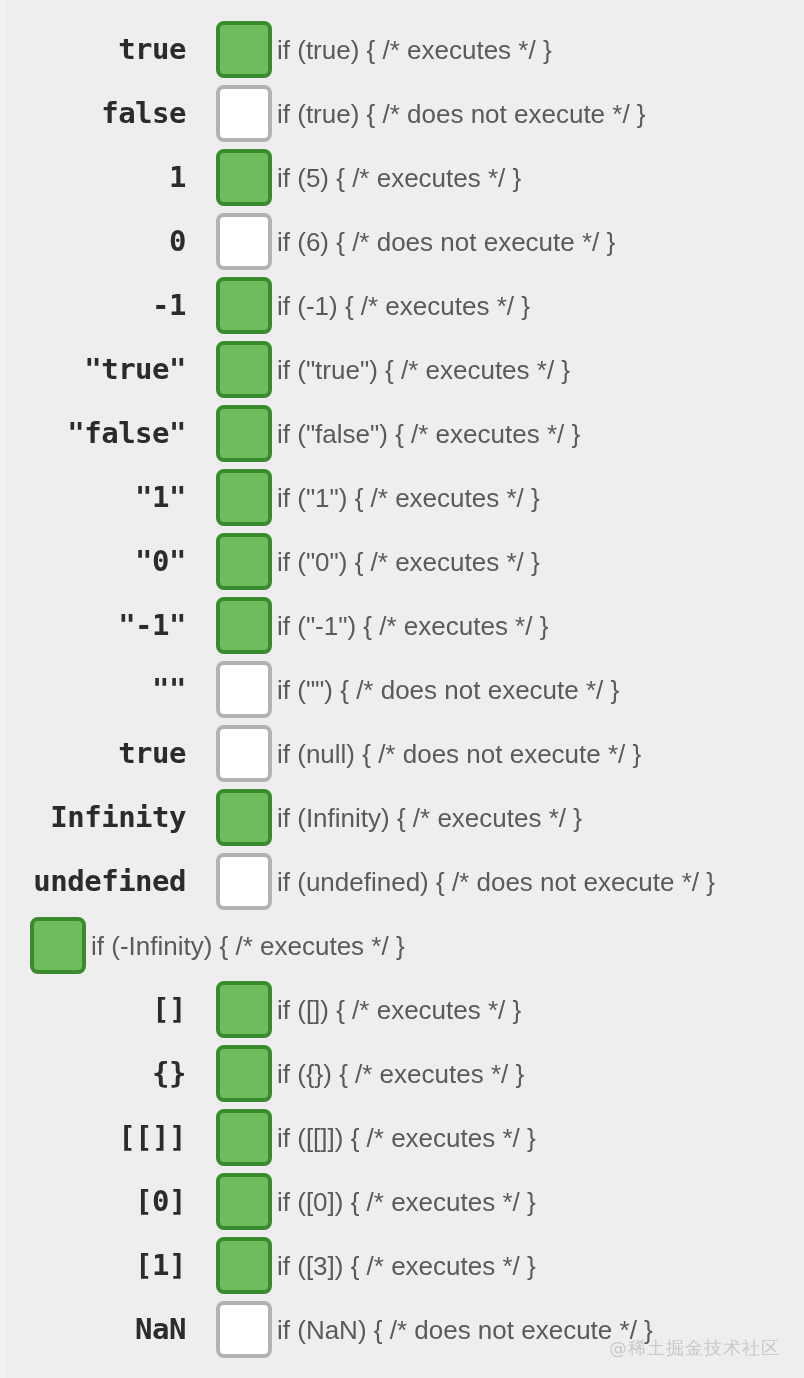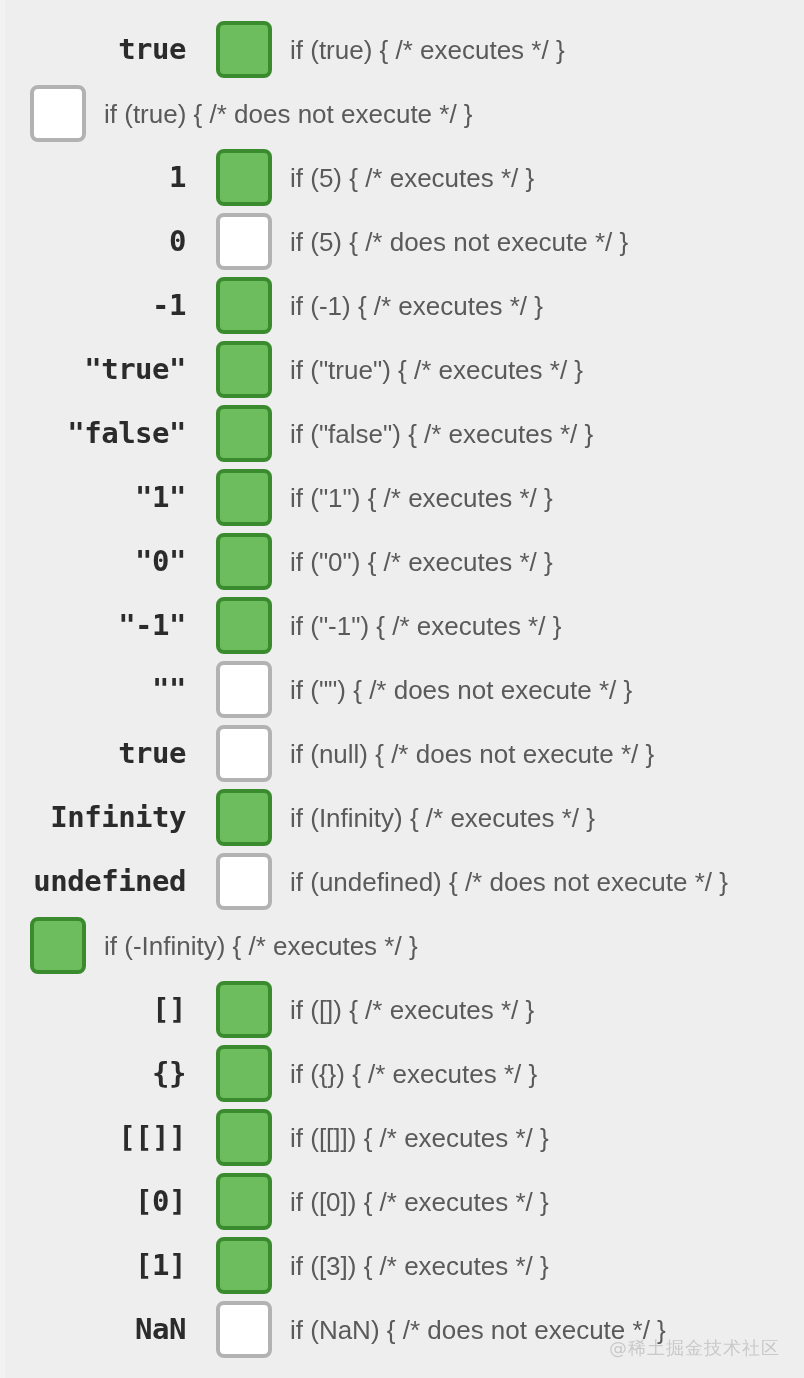--- a/index.html
+++ b/index.html
@@ -66,21 +66,21 @@
     border-radius: 8px;
     border: 4px solid #b2b2b2;
     background: #ffffff;
   }
   .indicator-box.truthy {
     border-color: #3a8a2e;
     background: #6dbd5e;
   }
 
   .code-text {
-    margin-left: 18px;
+    margin-left: 5px;
     font-family: "Liberation Sans", sans-serif;
     font-size: 26px;
     color: #5a5a5a;
     white-space: pre;
     line-height: 1;
   }
 
   #watermark {
     position: absolute;
     right: 24px;
@@ -99,32 +99,33 @@
 
 <div id="left-edge-strip"></div>
 
 <div id="truthiness-table">
     <div class="truthiness-row">
       <div class="value-label">true</div>
       <div class="indicator-box truthy"></div>
       <div class="code-text">if (true) { /* executes */ }</div>
     </div>
     <div class="truthiness-row">
+      <div class="value-label">false</div>
       <div class="indicator-box"></div>
       <div class="code-text">if (true) { /* does not execute */ }</div>
     </div>
     <div class="truthiness-row">
       <div class="value-label">1</div>
       <div class="indicator-box truthy"></div>
       <div class="code-text">if (5) { /* executes */ }</div>
     </div>
     <div class="truthiness-row">
       <div class="value-label">0</div>
       <div class="indicator-box"></div>
-      <div class="code-text">if (5) { /* does not execute */ }</div>
+      <div class="code-text">if (6) { /* does not execute */ }</div>
     </div>
     <div class="truthiness-row">
       <div class="value-label">-1</div>
       <div class="indicator-box truthy"></div>
       <div class="code-text">if (-1) { /* executes */ }</div>
     </div>
     <div class="truthiness-row">
       <div class="value-label">"true"</div>
       <div class="indicator-box truthy"></div>
       <div class="code-text">if ("true") { /* executes */ }</div>

